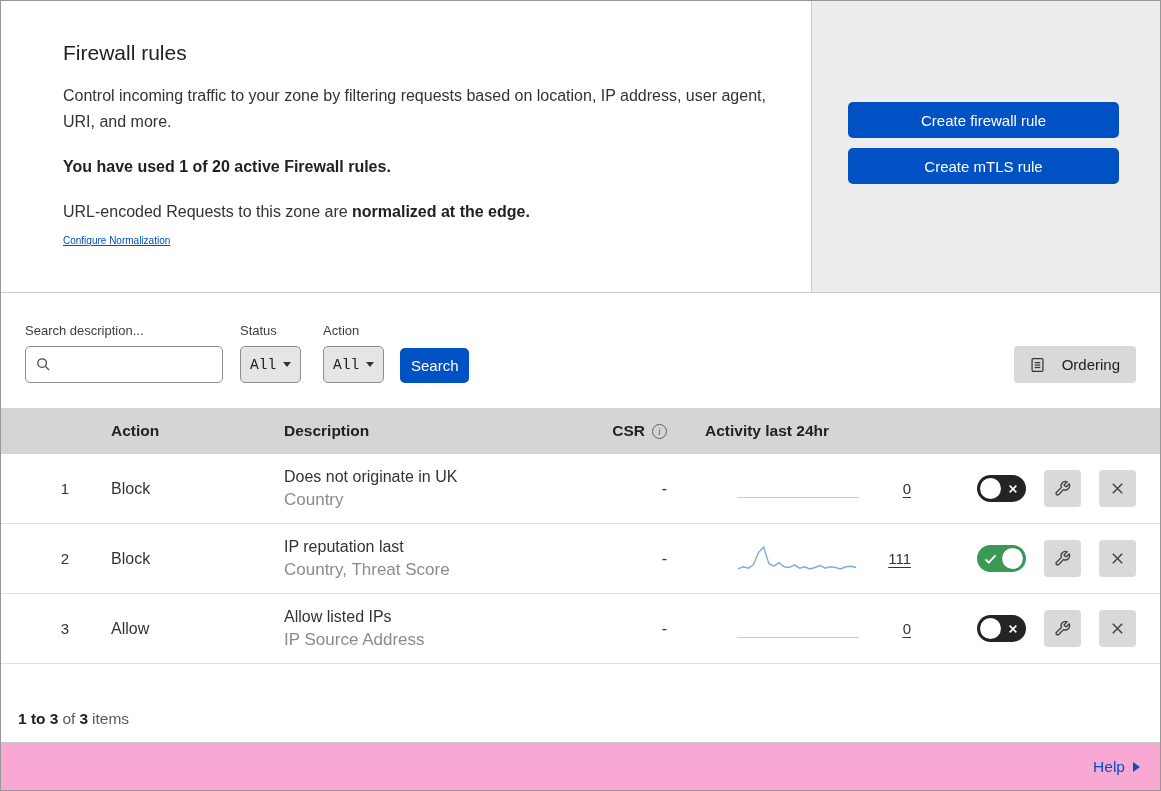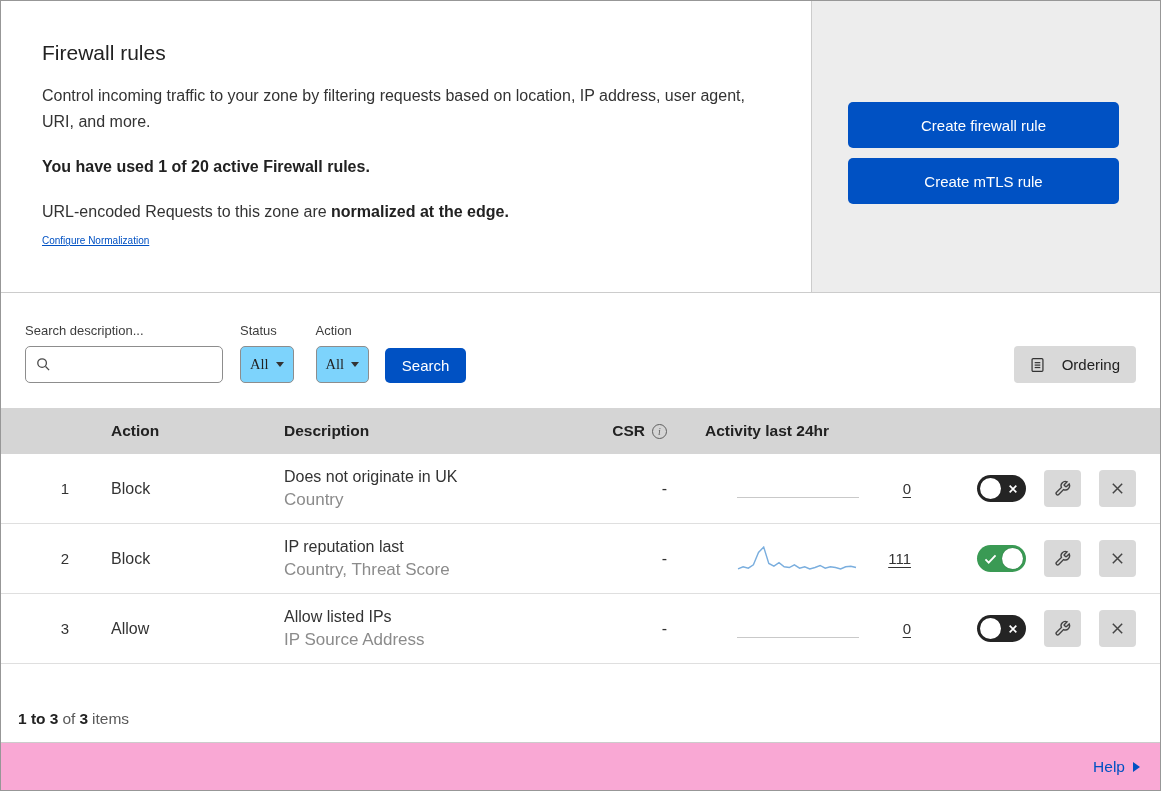--- a/index.html
+++ b/index.html
@@ -7,58 +7,58 @@
   .page {
     width:1161px; height:791px; border:1px solid #979797; background:#fff;
     display:flex; flex-direction:column; overflow:hidden;
   }
 
   
   .top { height:292px; flex-shrink:0; display:flex; background:var(--panel-bg,#ededed); }
   .card {
     width:811px; flex-shrink:0; background:#fff;
     border-right:1px solid #ccc; border-bottom:1px solid #ccc;
-    padding:40px 40px 0 41px;
+    padding:40px 40px 0 62px;
   }
   .card h1 { font-size:21px; font-weight:500; color:#222; margin-bottom:18px; }
   .card .desc { font-size:16px; line-height:1.6; color:#333; max-width:732px; margin-bottom:24px; }
   .card .usage { font-size:16px; font-weight:bold; color:#222; margin-bottom:27px; }
   .card .norm { font-size:16px; color:#333; margin-bottom:9px; }
   .card .norm b { color:#222; }
   .card .link { color:var(--primary-blue,#0051c3); font-size:10px; text-decoration:underline; cursor:pointer; }
   .top-right {
     flex:1; border-bottom:1px solid #ccc;
     padding:101px 41px 0 36px; display:flex; flex-direction:column; gap:10px;
   }
   .btn-primary {
-    height:46px; background:var(--primary-blue,#0051c3); color:#fff; border:none;
+    height:36px; background:var(--primary-blue,#0051c3); color:#fff; border:none;
     border-radius:5px; font-size:15px; font-family:inherit; cursor:pointer;
   }
 
   
   .filterbar {
     height:115px; flex-shrink:0; background:#fff;
     display:flex; align-items:flex-end; padding:0 24px 25px 24px;
   }
   .field { display:flex; flex-direction:column; }
   .field > label { font-size:13px; color:#3d3d3d; margin-bottom:8px; }
   .search-box {
     width:198px; height:37px; border:1px solid #8d8d8d; border-radius:5px;
     display:flex; align-items:center; padding:0 8px 0 10px; background:#fff;
   }
   .search-box input { border:none; outline:none; flex:1; min-width:0; height:100%; font-size:14px; font-family:inherit; background:transparent; margin-left:7px; }
   .f-status { margin-left:17px; }
   .f-action { margin-left:22px; }
   .dropdown {
-    height:37px; min-width:45px; background:#7dd3fc; border:1px solid #8d8d8d; border-radius:5px;
+    height:37px; min-width:45px; background:#e5e5e5; border:1px solid #8d8d8d; border-radius:5px;
     display:flex; align-items:center; gap:7px; padding:0 9px; font-size:14.5px; color:#222;
-    font-family:Liberation Serif, serif; cursor:pointer;
+    font-family:Liberation Mono, monospace; cursor:pointer;
   }
   .caret { width:0; height:0; border-left:4px solid transparent; border-right:4px solid transparent; border-top:5px solid #333; }
-  .btn-search { width:81px; height:35px; margin-left:16px; border-radius:5px; }
+  .btn-search { width:69px; height:35px; margin-left:16px; border-radius:5px; }
   .btn-ordering {
     margin-left:auto; height:37px; padding:0 16px; background:var(--control-bg,#d9d9d9);
     border:none; border-radius:4px; display:flex; align-items:center; gap:17px;
     font-size:15px; color:#222; font-family:inherit; cursor:pointer;
   }
 
   
   .thead, .trow {
     display:grid; grid-template-columns:90px 173px 300px 125px 235px 1fr;
     align-items:center; flex-shrink:0;

